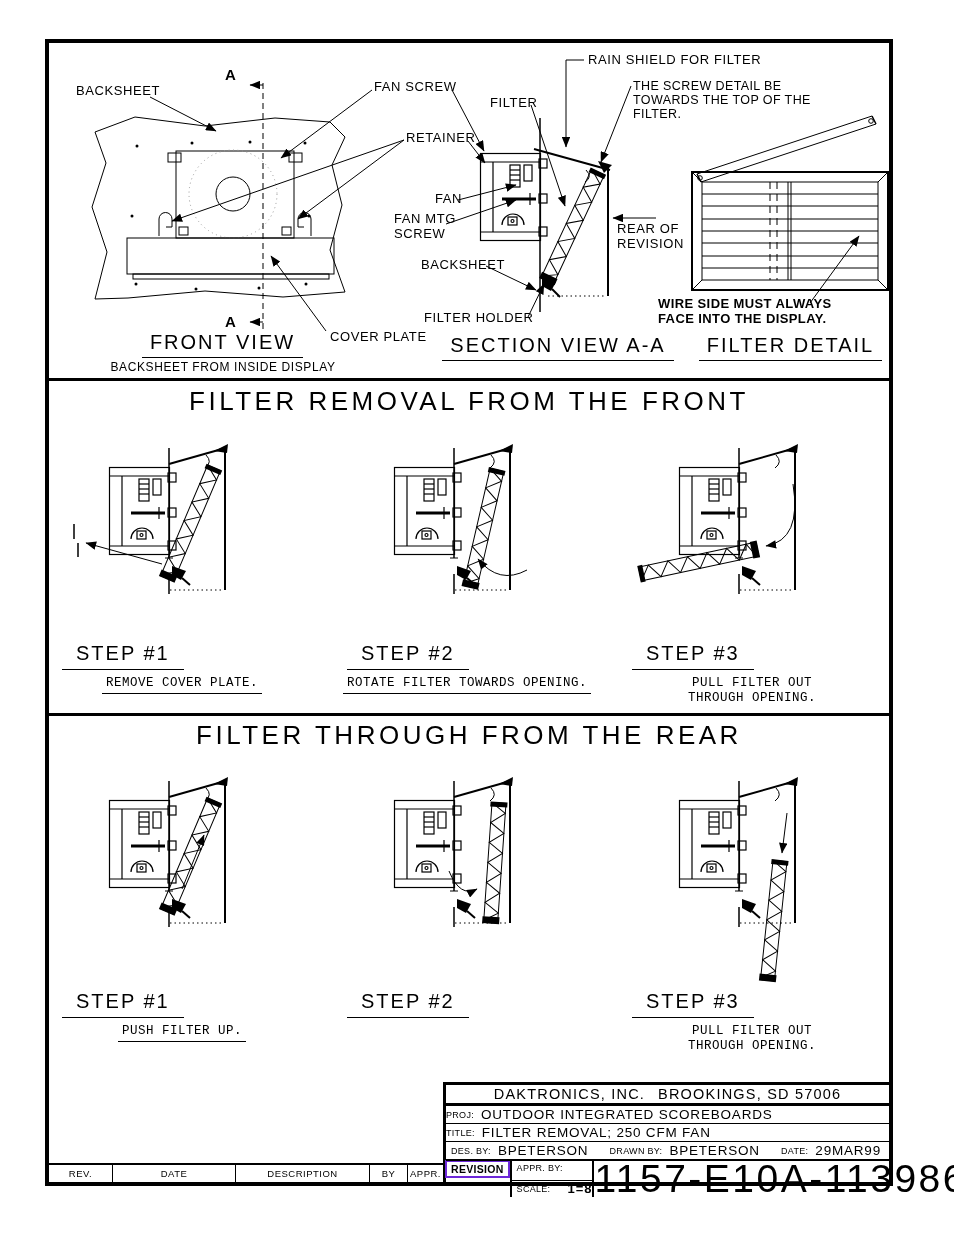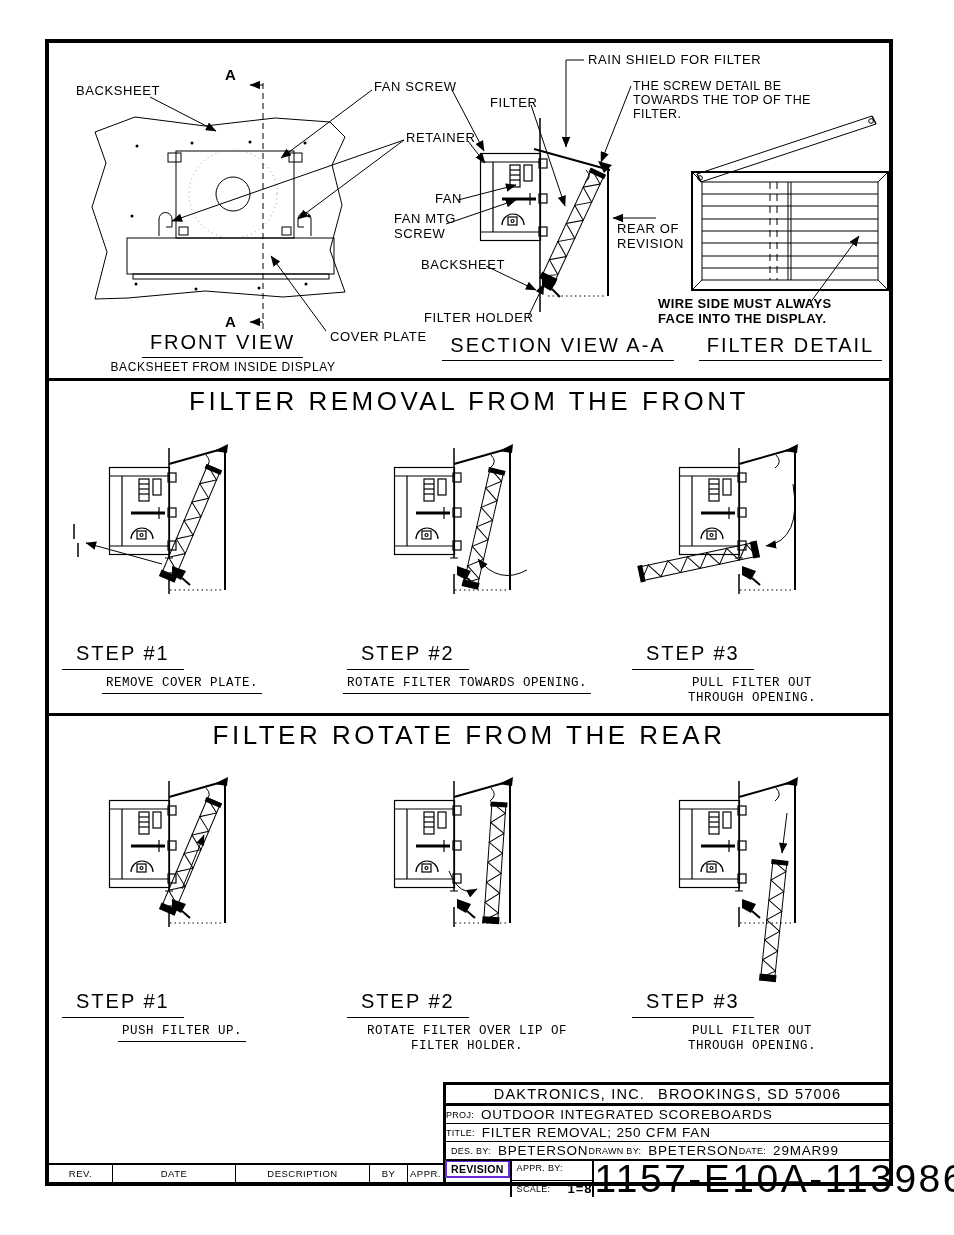--- a/index.html
+++ b/index.html
@@ -22,21 +22,21 @@
   .stepdesc{position:absolute;width:260px;text-align:center;font-size:12.5px;letter-spacing:0.5px;line-height:15px;font-family:Liberation Mono, monospace;}
   .stepdesc .ul{display:inline-block;border-bottom:1px solid #000;padding:0 4px 2px 4px;}
   .wire{font-weight:600;letter-spacing:0.4px;}
   
   .tblock{left:443px;top:1082px;width:446px;height:100px;border-left:3px solid #000;border-top:3px solid #000;box-sizing:border-box;background:#fff;}
   .tb-row{position:relative;width:100%;box-sizing:border-box;display:flex;align-items:center;}
   .tb-company{height:21px;border-bottom:3px solid #000;justify-content:center;font-size:14.5px;letter-spacing:1.2px;gap:13px;}
   .tb-line{height:18px;border-bottom:1.5px solid #000;}
   .tb-sm{font-size:9px;letter-spacing:0.3px;margin-right:7px;}
   .tb-val{font-size:13.5px;letter-spacing:0.8px;}
-  .tb-des{height:19px;border-bottom:2.5px solid #000;padding:0 8px 0 5px;justify-content:flex-start;}
+  .tb-des{height:19px;border-bottom:2.5px solid #000;padding:0 8px 0 5px;justify-content:space-between;}
   .tb-des .grp{display:flex;align-items:center;}
   .tb-bottom{height:36px;display:flex;align-items:stretch;}
   .tb-rev{width:88px;border-right:2.5px solid #000;display:flex;align-items:flex-start;}
   .tb-rev span{border:2px solid #6d28d9;font-size:10.5px;font-weight:bold;padding:1px 4px;margin:-1px 0 0 -1px;letter-spacing:0.3px;}
   .tb-mid{width:118px;border-right:2.5px solid #000;display:flex;flex-direction:column;}
   .tb-appr{flex:1;border-bottom:1.5px solid #000;font-size:9px;letter-spacing:0.3px;padding:2px 0 0 5px;}
   .tb-scale{flex:1;display:flex;align-items:center;padding-left:5px;}
   .tb-scale .sv{font-size:13px;font-weight:600;margin-left:10px;letter-spacing:1px;}
   .tb-num{flex:1;display:flex;align-items:center;justify-content:center;font-size:39px;letter-spacing:2.5px;white-space:nowrap;}
   
@@ -243,30 +243,26 @@
 
   <div class="steplab" style="left:347px;top:642px"><span>STEP #2</span></div>
   <div class="stepdesc" style="left:337px;top:676px"><span class="ul">ROTATE FILTER TOWARDS OPENING.</span></div>
 
   <div class="steplab" style="left:632px;top:642px"><span>STEP #3</span></div>
   <div class="stepdesc" style="left:622px;top:676px">
     <div>PULL FILTER OUT</div>
     <div>THROUGH OPENING.</div>
   </div>
 
-  <div class="bigtitle" style="top:720px">FILTER ROTATE FROM THE REAR</div>
+  <div class="bigtitle" style="top:720px">FILTER THROUGH FROM THE REAR</div>
 
   <div class="steplab" style="left:62px;top:990px"><span>STEP #1</span></div>
   <div class="stepdesc" style="left:52px;top:1024px"><span class="ul">PUSH FILTER UP.</span></div>
 
   <div class="steplab" style="left:347px;top:990px"><span>STEP #2</span></div>
-  <div class="stepdesc" style="left:337px;top:1024px">
-    <div>ROTATE FILTER OVER LIP OF</div>
-    <div>FILTER HOLDER.</div>
-  </div>
 
   <div class="steplab" style="left:632px;top:990px"><span>STEP #3</span></div>
   <div class="stepdesc" style="left:622px;top:1024px">
     <div>PULL FILTER OUT</div>
     <div>THROUGH OPENING.</div>
   </div>
 
   <div class="abs tblock">
     <div class="tb-row tb-company">
       <span>DAKTRONICS, INC.</span>

